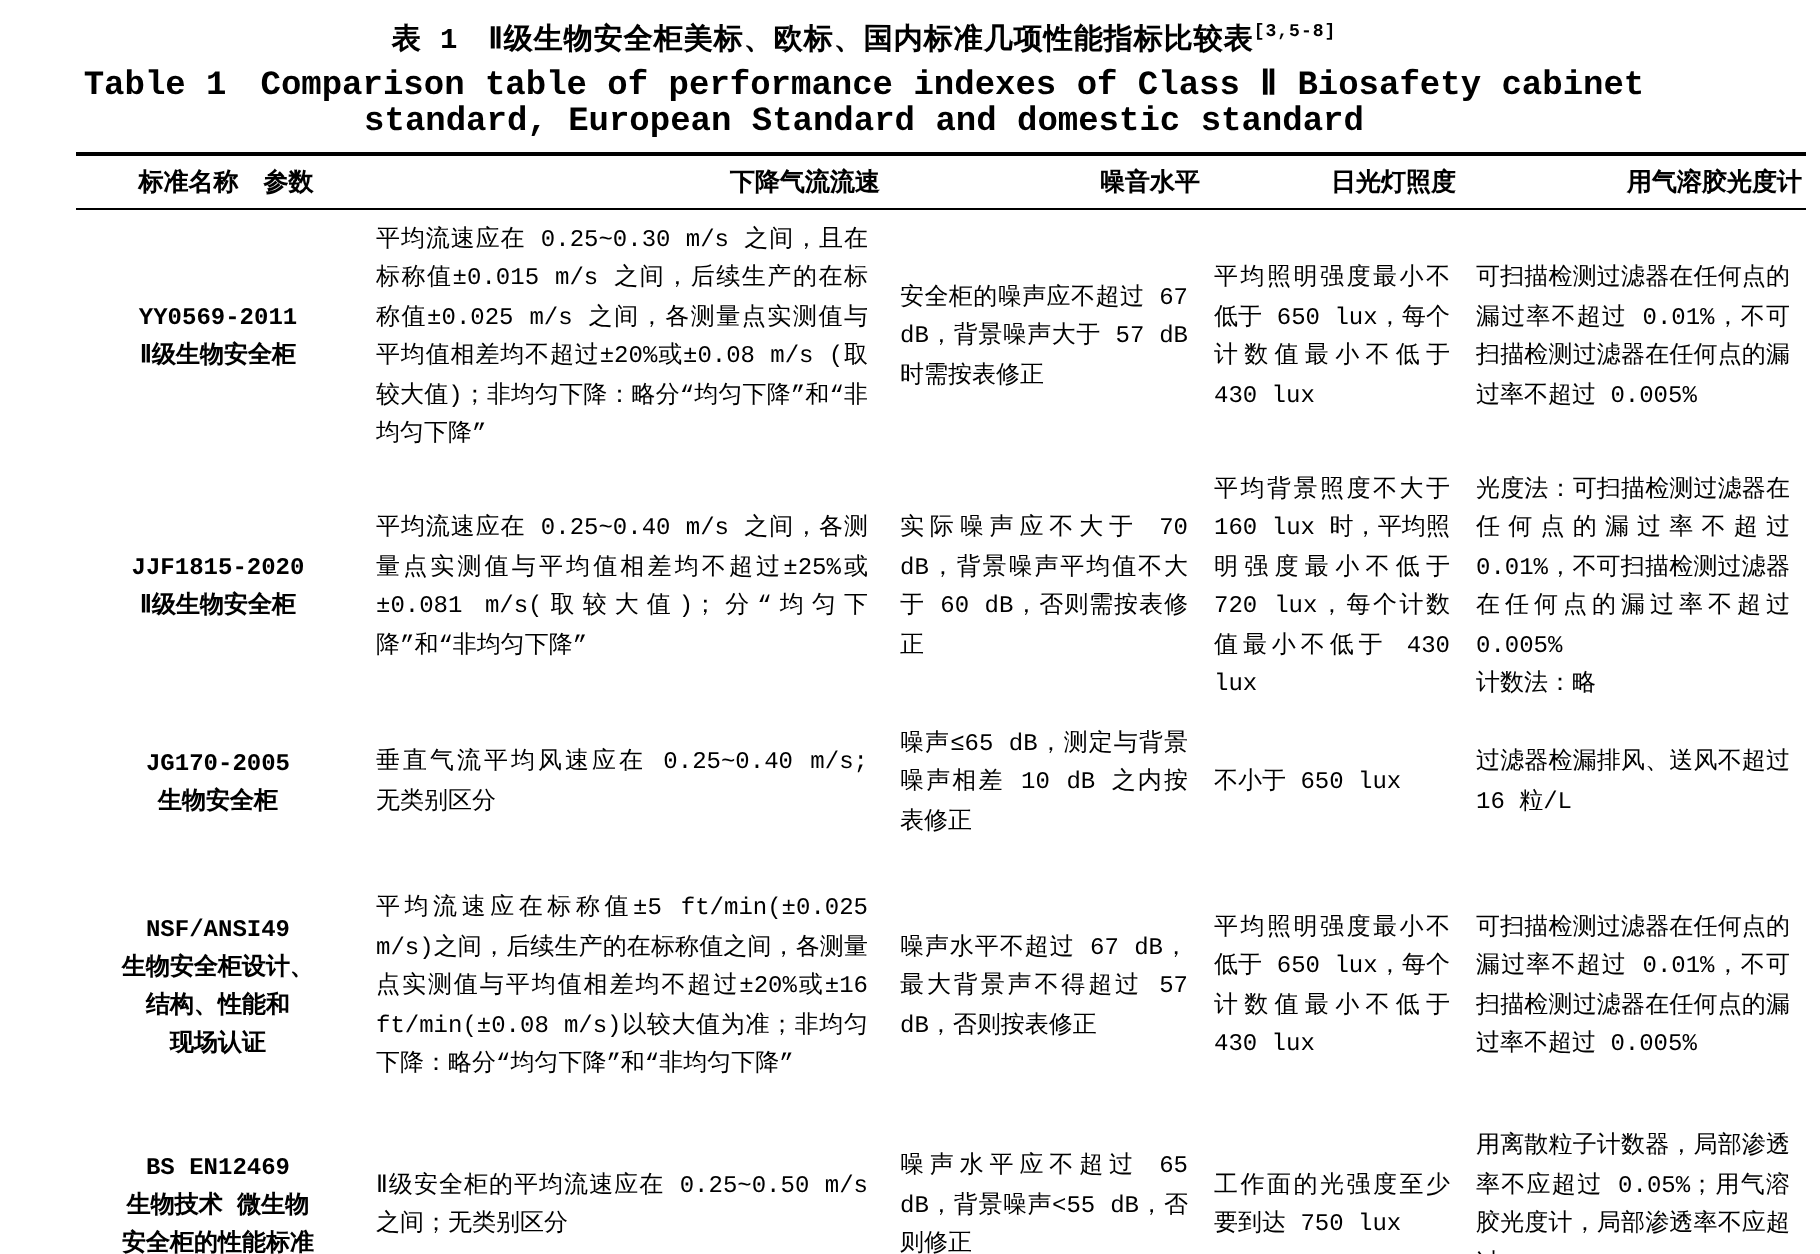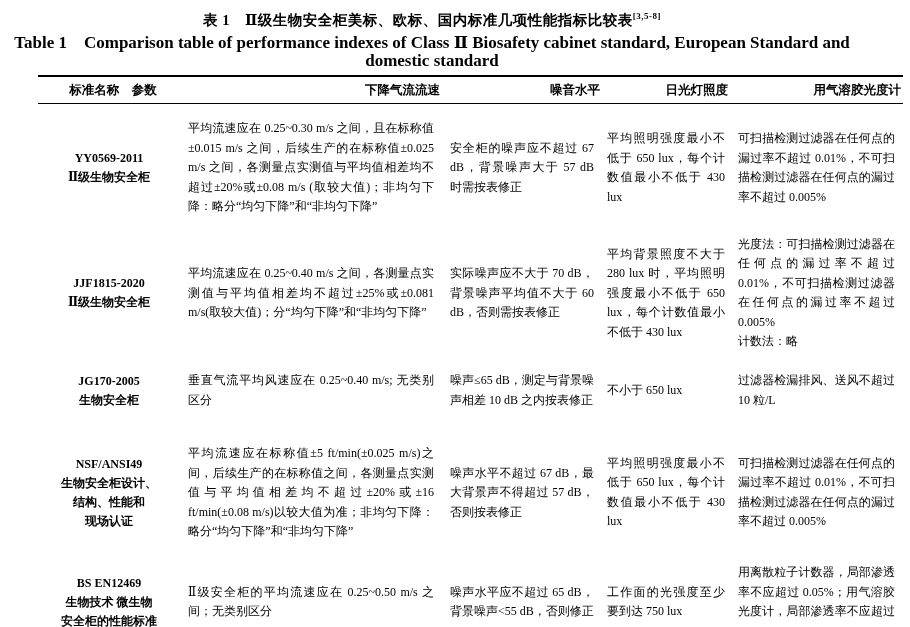--- a/index.html
+++ b/index.html
@@ -12,20 +12,21 @@
     height: 627px;
     overflow: hidden;
     color: #000000;
     font-family: "Liberation Serif", "DejaVu Serif", serif;
   }
   .page {
     box-sizing: border-box;
     width: 864px;
     height: 627px;
     padding-top: 4px;
+    font-family: Liberation Mono, monospace;
   }
   .title-zh {
     text-align: center;
     font-weight: bold;
     font-size: 14.5px;
     line-height: 20px;
     letter-spacing: 0.5px;
     margin: 2px 0 4px 0;
   }
   .title-zh sup {
@@ -122,31 +123,31 @@
         <td class="c2">平均流速应在 0.25~0.30 m/s 之间，且在标称值±0.015 m/s 之间，后续生产的在标称值±0.025 m/s 之间，各测量点实测值与平均值相差均不超过±20%或±0.08 m/s (取较大值)；非均匀下降：略分“均匀下降”和“非均匀下降”</td>
         <td class="c3">安全柜的噪声应不超过 67 dB，背景噪声大于 57 dB 时需按表修正</td>
         <td class="c4">平均照明强度最小不低于 650 lux，每个计数值最小不低于 430 lux</td>
         <td class="c5">可扫描检测过滤器在任何点的漏过率不超过 0.01%，不可扫描检测过滤器在任何点的漏过率不超过 0.005%</td>
       </tr>
       <tr class="r2">
         <td class="name">JJF1815-2020
 Ⅱ级生物安全柜</td>
         <td class="c2">平均流速应在 0.25~0.40 m/s 之间，各测量点实测值与平均值相差均不超过±25%或±0.081 m/s(取较大值)；分“均匀下降”和“非均匀下降”</td>
         <td class="c3">实际噪声应不大于 70 dB，背景噪声平均值不大于 60 dB，否则需按表修正</td>
-        <td class="c4">平均背景照度不大于 280 lux 时，平均照明强度最小不低于 650 lux，每个计数值最小不低于 430 lux</td>
+        <td class="c4">平均背景照度不大于 160 lux 时，平均照明强度最小不低于 720 lux，每个计数值最小不低于 430 lux</td>
         <td class="c5">光度法：可扫描检测过滤器在任何点的漏过率不超过 0.01%，不可扫描检测过滤器在任何点的漏过率不超过 0.005%
 计数法：略</td>
       </tr>
       <tr class="r3">
         <td class="name">JG170-2005
 生物安全柜</td>
         <td class="c2">垂直气流平均风速应在 0.25~0.40 m/s; 无类别区分</td>
         <td class="c3">噪声≤65 dB，测定与背景噪声相差 10 dB 之内按表修正</td>
         <td class="c4">不小于 650 lux</td>
-        <td class="c5">过滤器检漏排风、送风不超过 10 粒/L</td>
+        <td class="c5">过滤器检漏排风、送风不超过 16 粒/L</td>
       </tr>
       <tr class="r4">
         <td class="name">NSF/ANSI49
 生物安全柜设计、
 结构、性能和
 现场认证</td>
         <td class="c2">平均流速应在标称值±5 ft/min(±0.025 m/s)之间，后续生产的在标称值之间，各测量点实测值与平均值相差均不超过±20%或±16 ft/min(±0.08 m/s)以较大值为准；非均匀下降：略分“均匀下降”和“非均匀下降”</td>
         <td class="c3">噪声水平不超过 67 dB，最大背景声不得超过 57 dB，否则按表修正</td>
         <td class="c4">平均照明强度最小不低于 650 lux，每个计数值最小不低于 430 lux</td>
         <td class="c5">可扫描检测过滤器在任何点的漏过率不超过 0.01%，不可扫描检测过滤器在任何点的漏过率不超过 0.005%</td>

